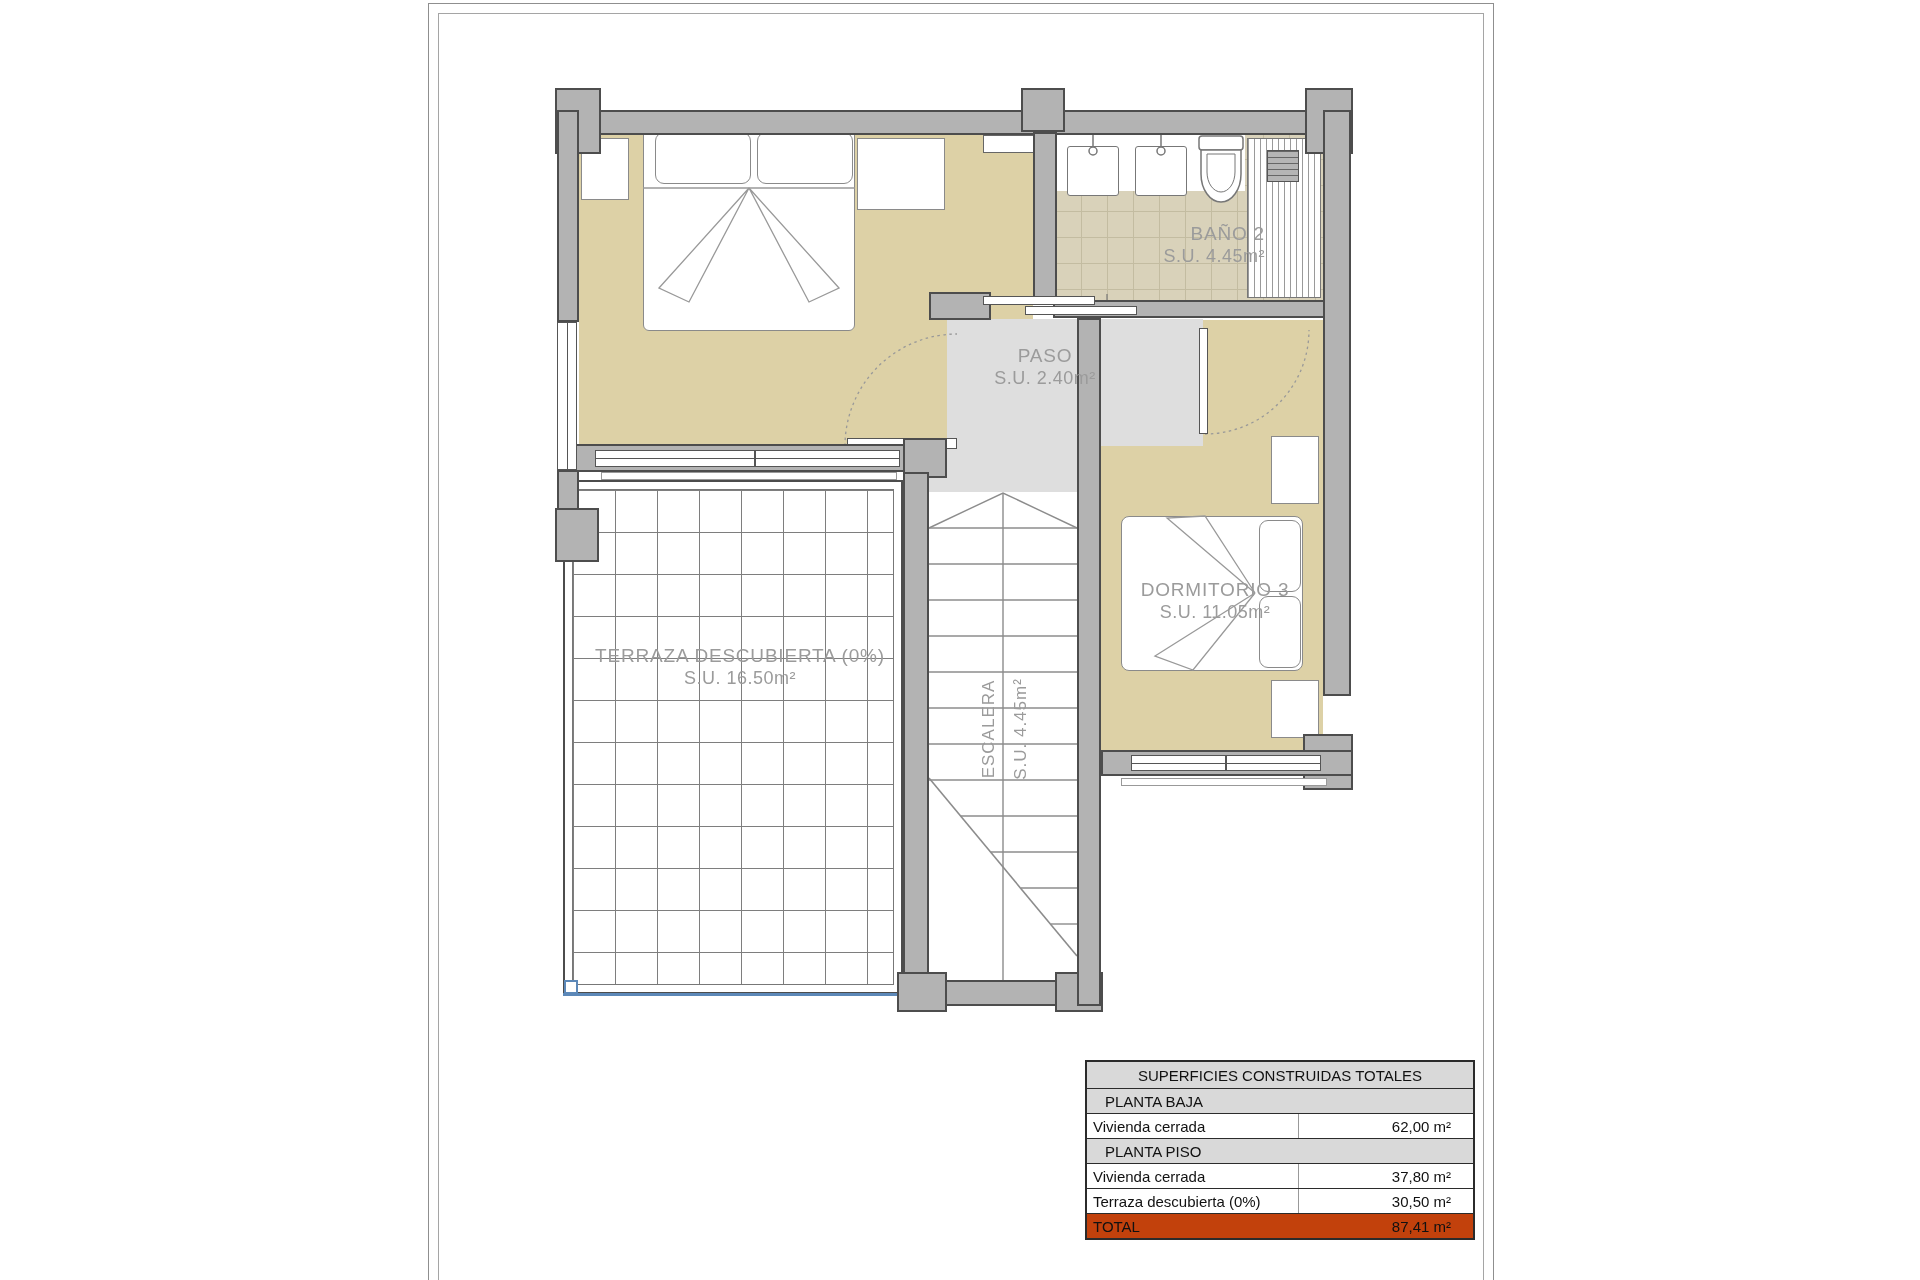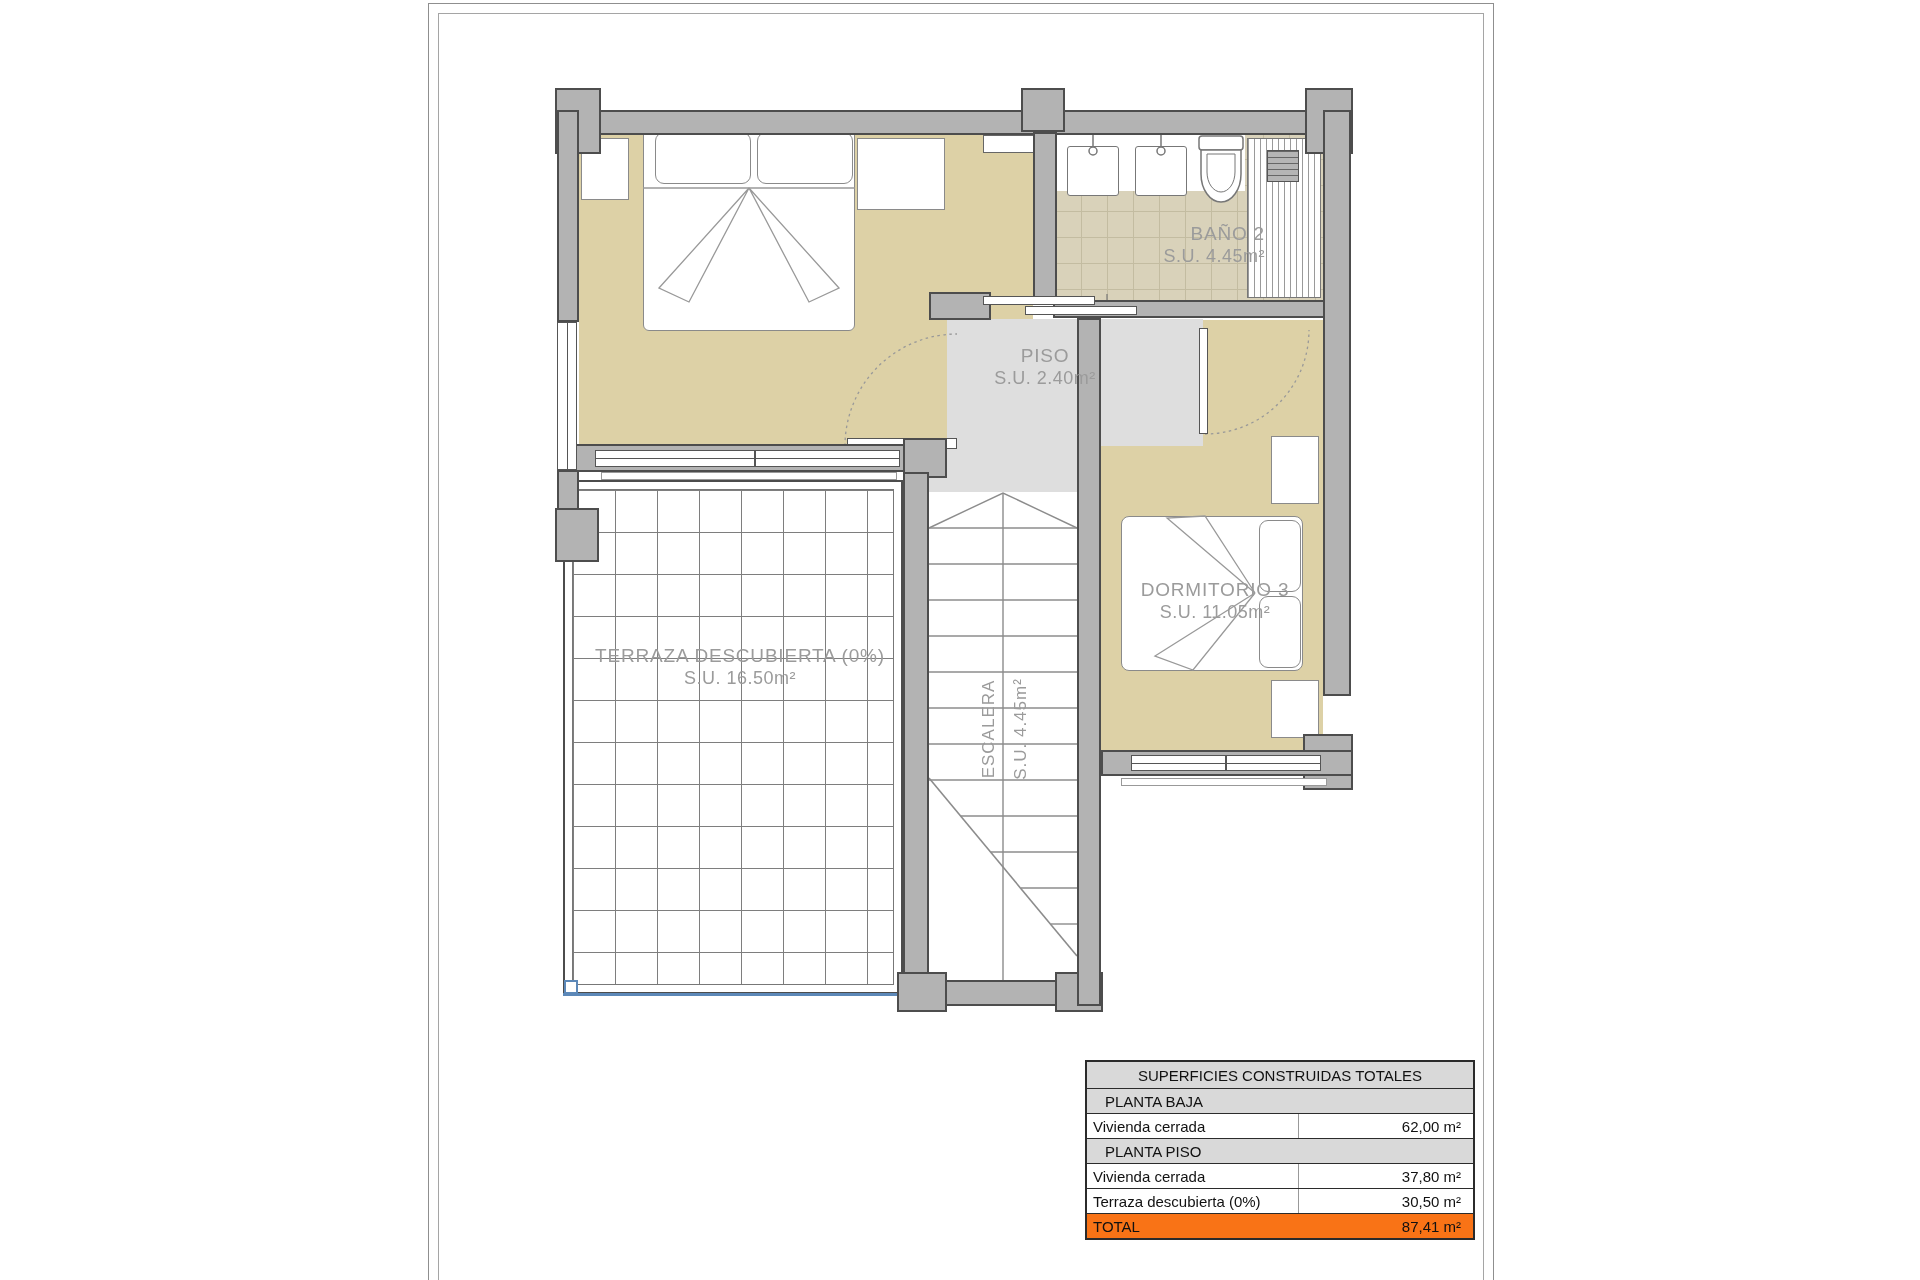--- a/index.html
+++ b/index.html
@@ -38,24 +38,24 @@
   .rlabel{position:absolute;text-align:center;color:#9b9b9b;font-size:19px;letter-spacing:.8px;line-height:23px;}
   .rlabel .area{font-size:18px;letter-spacing:.5px;}
   .vlabel{position:absolute;text-align:center;color:#9b9b9b;font-size:17px;letter-spacing:1px;
      transform:rotate(-90deg);transform-origin:center;white-space:nowrap;}
   
   #areas-table{position:absolute;left:1085px;top:1060px;width:386px;border:2.5px solid #2b2b2b;
      background:#fff;font-size:15px;color:#111;}
   .t-row{display:flex;align-items:center;height:24px;border-top:1.5px solid #2b2b2b;box-sizing:content-box;}
   .t-title{justify-content:center;background:#d9d9d9;height:26px;border-top:none;}
   .t-section{background:#d9d9d9;padding-left:18px;}
-  .t-total{background:#f97316;}
+  .t-total{background:#c2410c;}
   .t-label{flex:0 0 55%;padding-left:6px;box-sizing:border-box;}
   .t-data .t-label{border-right:1px solid #999;align-self:stretch;display:flex;align-items:center;}
-  .t-value{flex:1;text-align:right;padding-right:12px;}
+  .t-value{flex:1;text-align:right;padding-right:22px;}
 </style>
 </head>
 <body>
 
 <div id="canvas">
 
   <div class="abs frame-outer" style="left:428px;top:3px;width:1064px;height:1290px;"></div>
   <div class="abs frame-inner" style="left:438px;top:13px;width:1044px;height:1280px;"></div>
 
   <div id="plan">
@@ -179,21 +179,21 @@
     <div class="sill" style="left:46px;top:384px;width:296px;height:8px;"></div>
     <div class="window-h" style="left:576px;top:667px;width:95px;height:16px;"></div>
     <div class="window-h" style="left:671px;top:667px;width:95px;height:16px;"></div>
     <div class="sill" style="left:566px;top:690px;width:206px;height:8px;"></div>
 
     <div class="rlabel" style="left:510px;top:134px;width:200px;text-align:right;">
       <div>BAÑO 2</div>
       <div class="area">S.U. 4.45m²</div>
     </div>
     <div class="rlabel" style="left:390px;top:256px;width:200px;">
-      <div>PISO</div>
+      <div>PASO</div>
       <div class="area">S.U. 2.40m²</div>
     </div>
     <div class="rlabel" style="left:560px;top:490px;width:200px;">
       <div>DORMITORIO 3</div>
       <div class="area">S.U. 11.05m²</div>
     </div>
     <div class="rlabel" style="left:25px;top:556px;width:320px;">
       <div>TERRAZA DESCUBIERTA (0%)</div>
       <div class="area">S.U. 16.50m²</div>
     </div>

